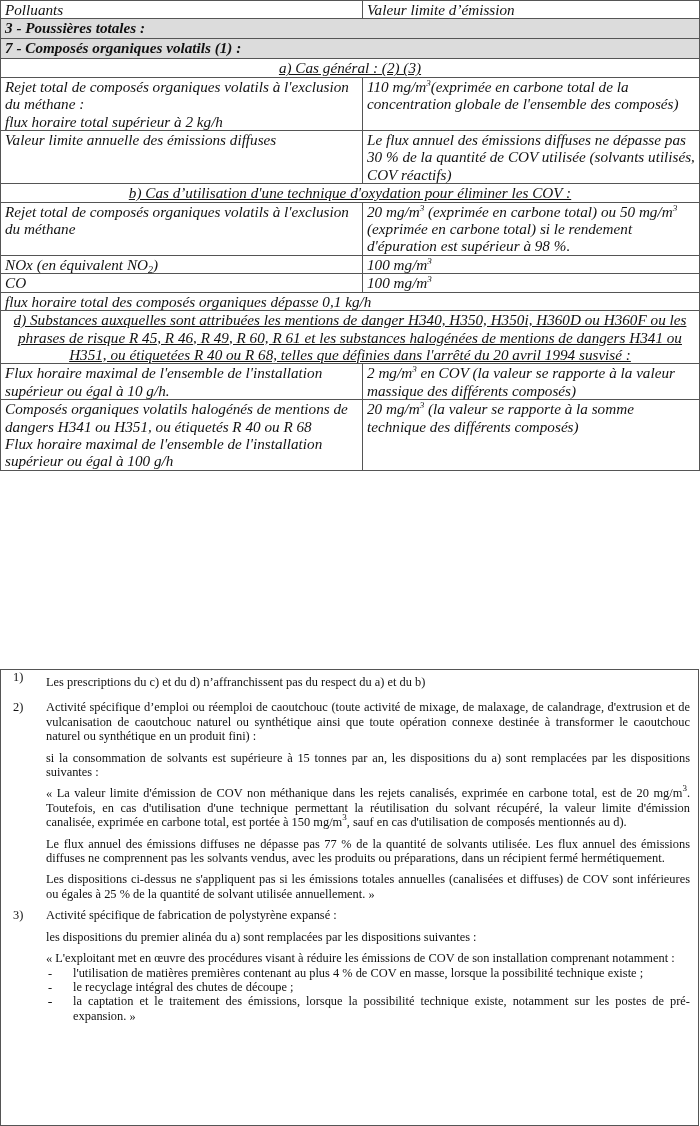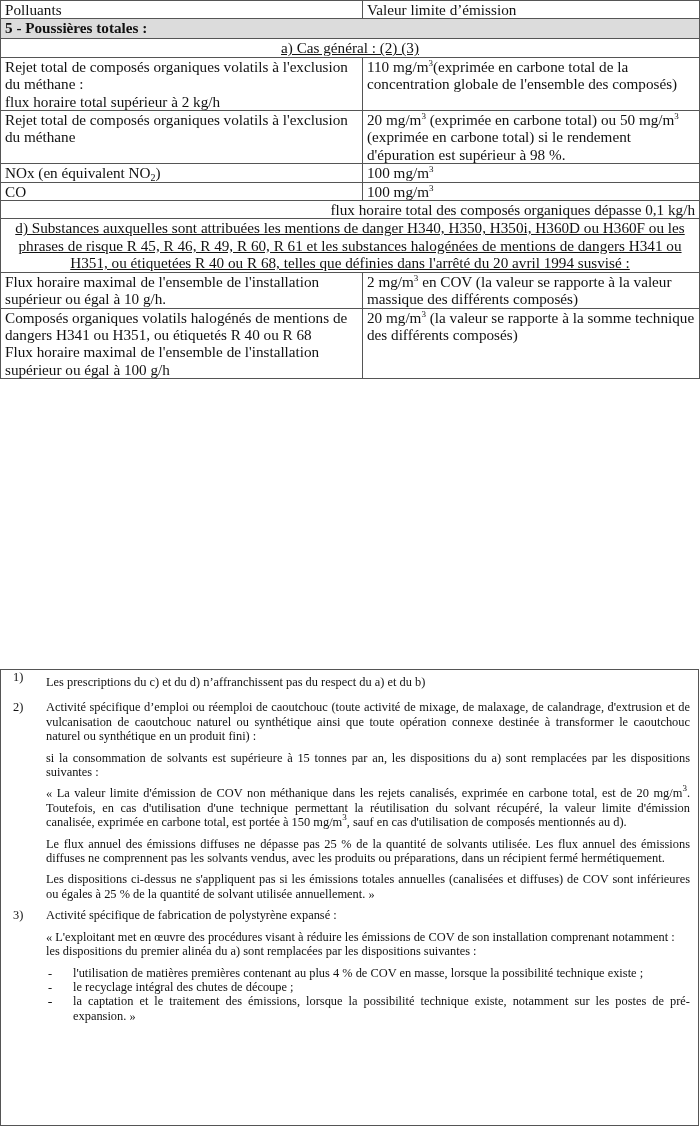--- a/index.html
+++ b/index.html
@@ -1,25 +1,25 @@
 <!DOCTYPE html>
 <html><head>
 <meta charset="utf-8">
 <style>
   html, body { margin: 0; padding: 0; background: #ffffff; }
   body { width: 700px; height: 1126px; overflow: hidden; position: relative; font-family: "Liberation Serif", serif; color: #111; }
   .doc { position: absolute; left: 0; top: 0; width: 698px; }
   table.lim { border-collapse: collapse; width: 699px; table-layout: fixed; font-size: 15.2px; line-height: 17.4px; }
-  table.lim td { border: 1px solid #555; padding: 0 4px; vertical-align: top; }
+  table.lim td { border: 1px solid #555; padding: 0 4px; vertical-align: top; font-style: italic; }
   col.c1 { width: 362px; }
   col.c2 { width: 337px; }
   tr.section td { background: #dcdcdc; font-weight: bold; height: 19px; }
   tr.header td { height: 17px; }
   tr.sub td { text-align: center; text-decoration: underline; }
-  tr.subplain td { text-align: right; margin-top: 16px; }
+  tr.subplain td { text-align: left; margin-top: 16px; }
   .ml { white-space: pre-line; }
   sup { font-size: 9px; vertical-align: 6px; line-height: 0; }
   sub { font-size: 10px; vertical-align: -3px; line-height: 0; }
   .notes { position: absolute; left: 0; top: 669px; width: 697px; height: 455px; border: 1px solid #555; border-top: 1px solid #555; font-size: 12.4px; line-height: 14.4px; text-align: justify; }
   .note { position: relative; padding-left: 45px; padding-right: 8px; }
   .note .num { position: absolute; left: 12px; top: 0; }
   .note p { margin: 0 0 7px 0; }
   .note1 { padding-top: 5px; margin-bottom: 11px; }
   .note2 { margin-bottom: 6px; }
   .bullets { margin: 0; padding: 0; list-style: none; }
@@ -34,29 +34,39 @@
     <colgroup>
         <col class="c1">
         <col class="c2">
       </colgroup>
     <tbody>
         <tr class="header">
       <td>Polluants</td>
       <td>Valeur limite d’émission</td>
     </tr>
     <tr class="section">
-      <td colspan="2">5 - Poussières totales :</td>
+      <td colspan="2">3 - Poussières totales :</td>
+    </tr>
+    <tr class="section">
+      <td colspan="2">7 - Composés organiques volatils (1) :</td>
     </tr>
     <tr class="sub">
       <td colspan="2">a) Cas général : (2) (3)</td>
     </tr>
     <tr>
       <td class="ml">Rejet total de composés organiques volatils à l'exclusion du méthane :
 flux horaire total supérieur à 2 kg/h</td>
       <td><span>110 mg/m</span><sup>3</sup><span>(exprimée en carbone total de la concentration globale de l'ensemble des composés)</span></td>
+    </tr>
+    <tr>
+      <td>Valeur limite annuelle des émissions diffuses</td>
+      <td>Le flux annuel des émissions diffuses ne dépasse pas 30 % de la quantité de COV utilisée (solvants utilisés, COV réactifs)</td>
+    </tr>
+    <tr class="sub">
+      <td colspan="2">b) Cas d’utilisation d'une technique d'oxydation pour éliminer les COV :</td>
     </tr>
     <tr>
       <td>Rejet total de composés organiques volatils à l'exclusion du méthane</td>
       <td><span>20 mg/m</span><sup>3</sup><span> (exprimée en carbone total) ou 50 mg/m</span><sup>3</sup><span> (exprimée en carbone total) si le rendement d'épuration est supérieur à 98 %.</span></td>
     </tr>
     <tr>
       <td><span>NOx (en équivalent NO</span><sub>2</sub><span>)</span></td>
       <td><span>100 mg/m</span><sup>3</sup></td>
     </tr>
     <tr>
@@ -85,28 +95,28 @@
 <div class="notes">
   <div class="note note1">
     <span class="num">1)</span>
     <p>Les prescriptions du c) et du d) n’affranchissent pas du respect du a) et du b)</p>
   </div>
   <div class="note note2">
     <span class="num">2)</span>
     <p>Activité spécifique d’emploi ou réemploi de caoutchouc (toute activité de mixage, de malaxage, de calandrage, d'extrusion et de vulcanisation de caoutchouc naturel ou synthétique ainsi que toute opération connexe destinée à transformer le caoutchouc naturel ou synthétique en un produit fini) :</p>
     <p>si la consommation de solvants est supérieure à 15 tonnes par an, les dispositions du a) sont remplacées par les dispositions suivantes :</p>
     <p><span>« La valeur limite d'émission de COV non méthanique dans les rejets canalisés, exprimée en carbone total, est de 20 mg/m</span><sup>3</sup><span>. Toutefois, en cas d'utilisation d'une technique permettant la réutilisation du solvant récupéré, la valeur limite d'émission canalisée, exprimée en carbone total, est portée à 150 mg/m</span><sup>3</sup><span>, sauf en cas d'utilisation de composés mentionnés au d).</span></p>
-    <p>Le flux annuel des émissions diffuses ne dépasse pas 25 % de la quantité de solvants utilisée. Les flux annuel des émissions diffuses ne comprennent pas les solvants vendus, avec les produits ou préparations, dans un récipient fermé hermétiquement.</p>
+    <p>Le flux annuel des émissions diffuses ne dépasse pas 77 % de la quantité de solvants utilisée. Les flux annuel des émissions diffuses ne comprennent pas les solvants vendus, avec les produits ou préparations, dans un récipient fermé hermétiquement.</p>
     <p>Les dispositions ci-dessus ne s'appliquent pas si les émissions totales annuelles (canalisées et diffuses) de COV sont inférieures ou égales à 25 % de la quantité de solvant utilisée annuellement. »</p>
   </div>
   <div class="note note3">
     <span class="num">3)</span>
     <p>Activité spécifique de fabrication de polystyrène expansé :</p>
+    <p>les dispositions du premier alinéa du a) sont remplacées par les dispositions suivantes :</p>
     <p style="margin-bottom:0">« L'exploitant met en œuvre des procédures visant à réduire les émissions de COV de son installation comprenant notamment :</p>
-    <p>les dispositions du premier alinéa du a) sont remplacées par les dispositions suivantes :</p>
     <ul class="bullets">
       <li><span class="dash">-</span><span>l'utilisation de matières premières contenant au plus 4 % de COV en masse, lorsque la possibilité technique existe ;</span></li>
       <li><span class="dash">-</span><span>le recyclage intégral des chutes de découpe ;</span></li>
       <li><span class="dash">-</span></li>
       <li><span class="dash">-</span><span>la captation et le traitement des émissions, lorsque la possibilité technique existe, notamment sur les postes de pré-expansion. »</span></li>
     </ul>
   </div>
 </div>
 
 </body></html>

